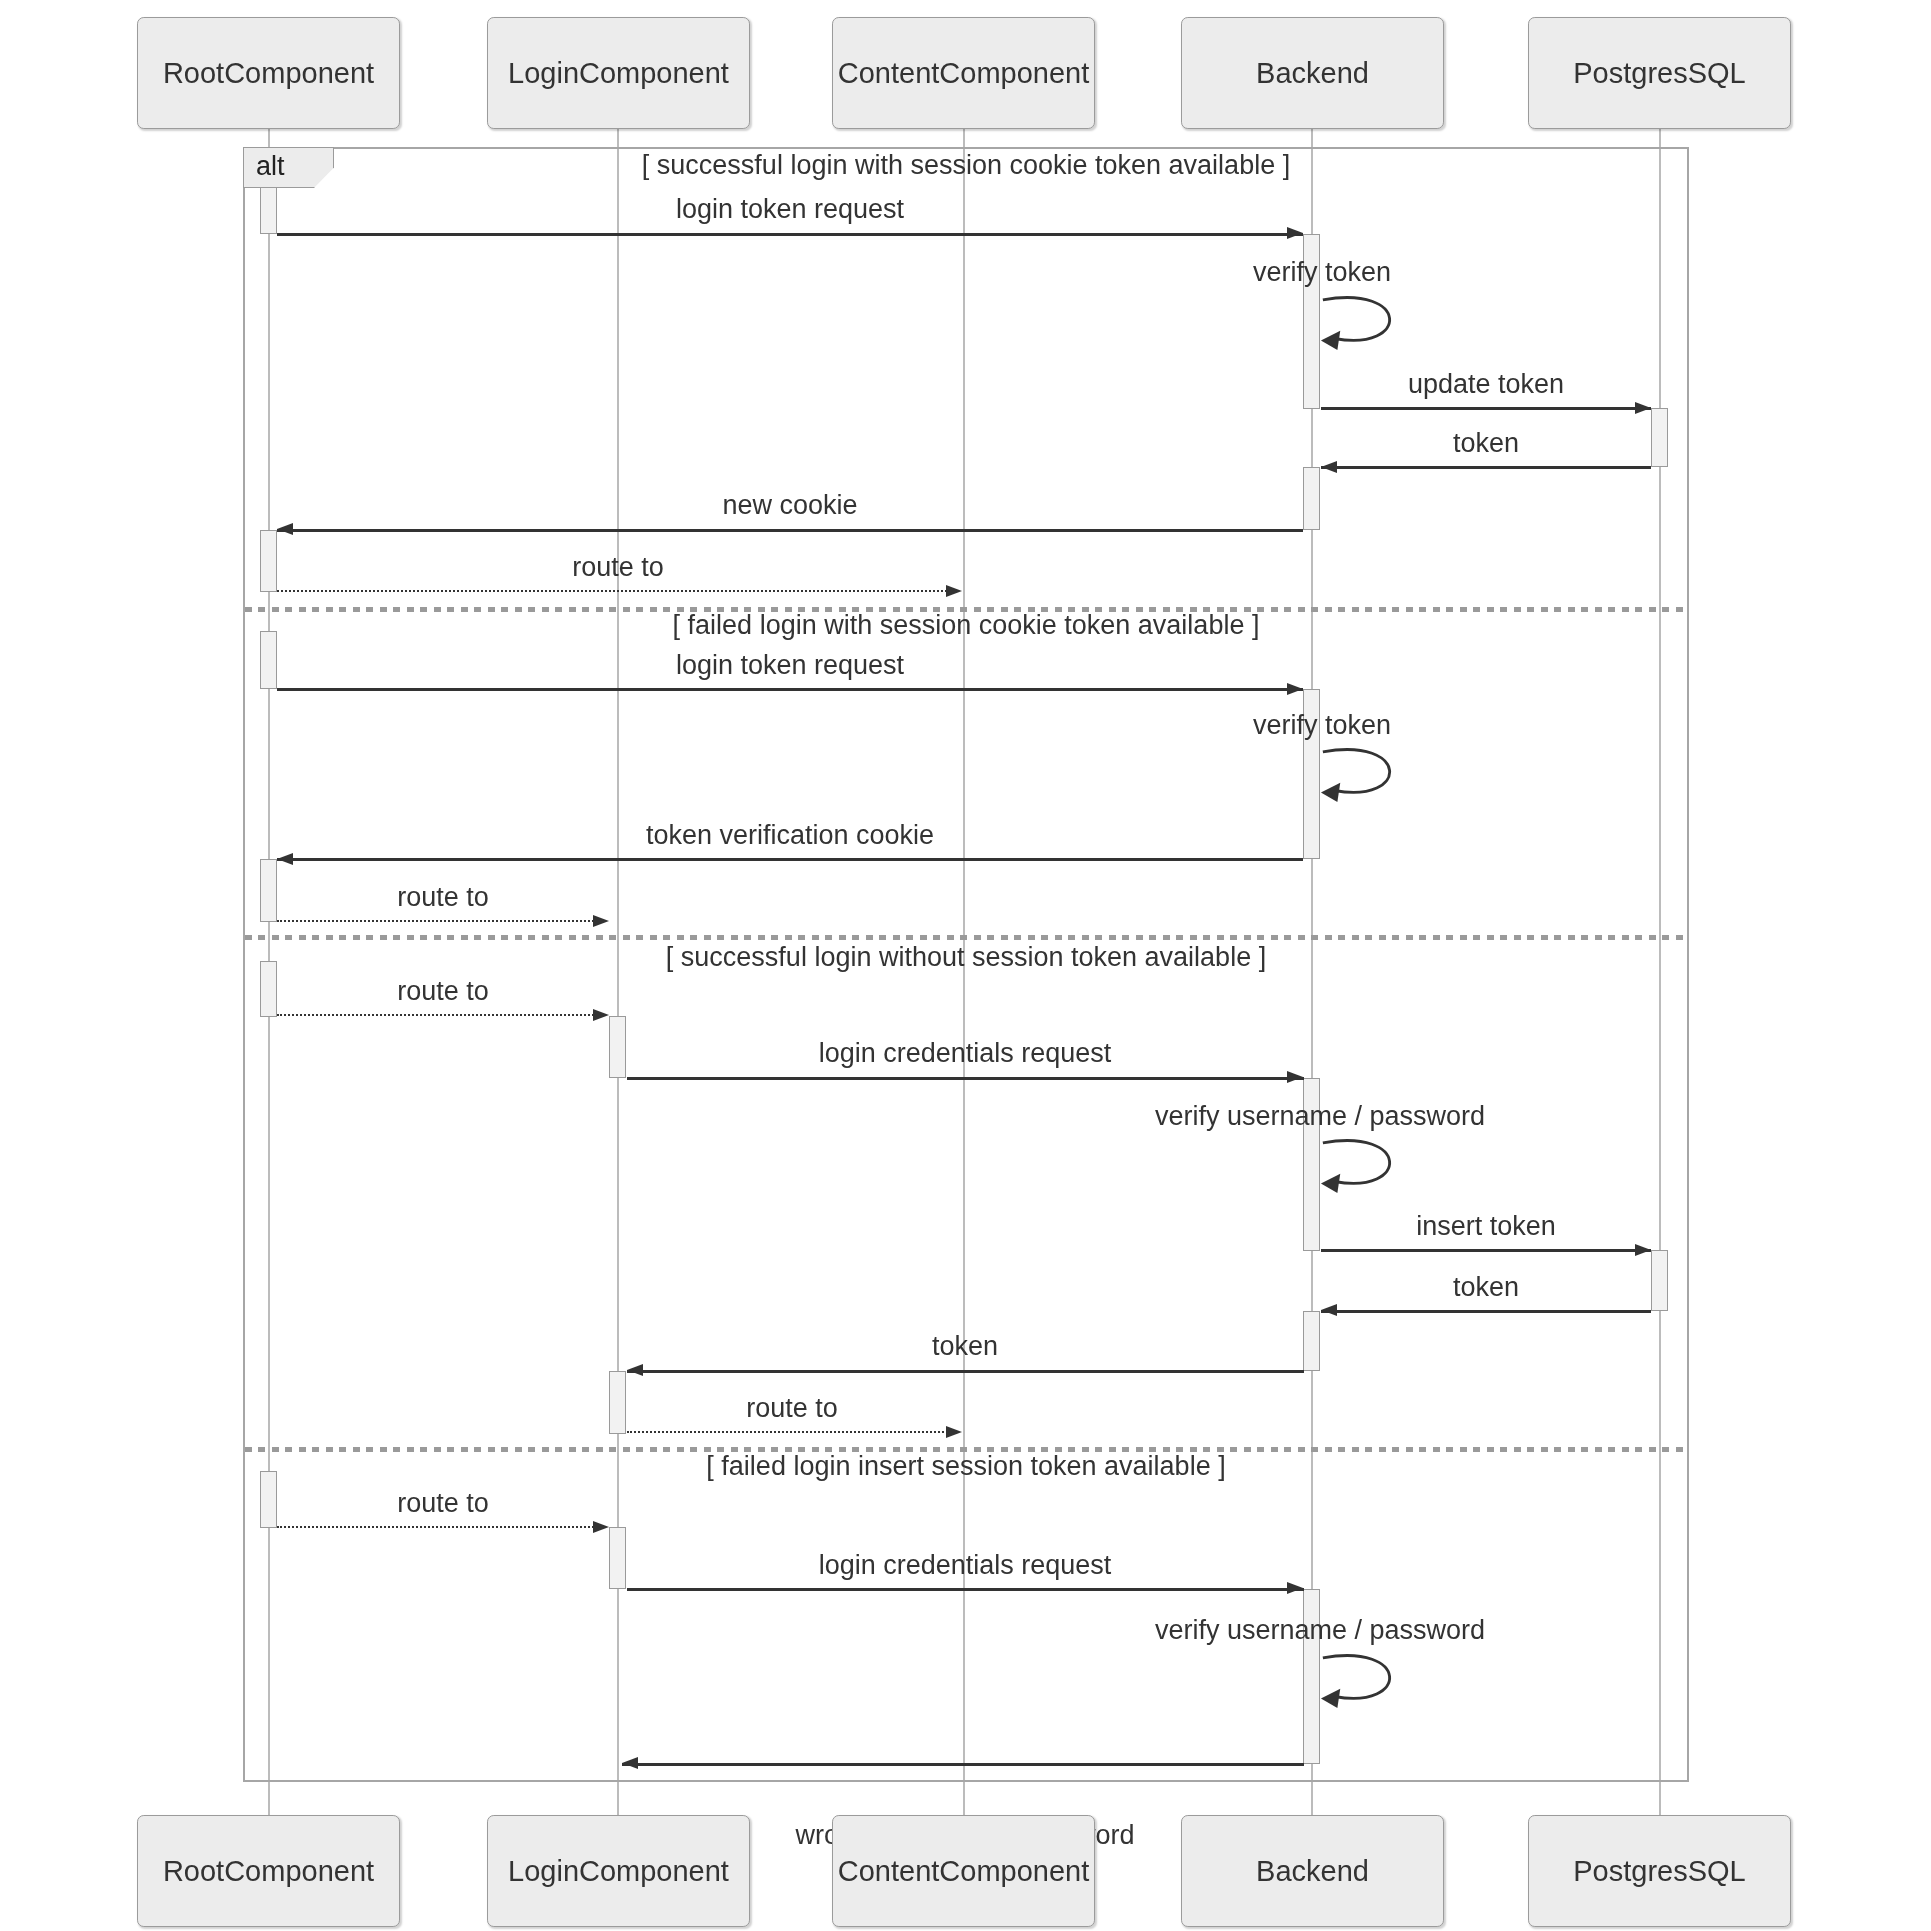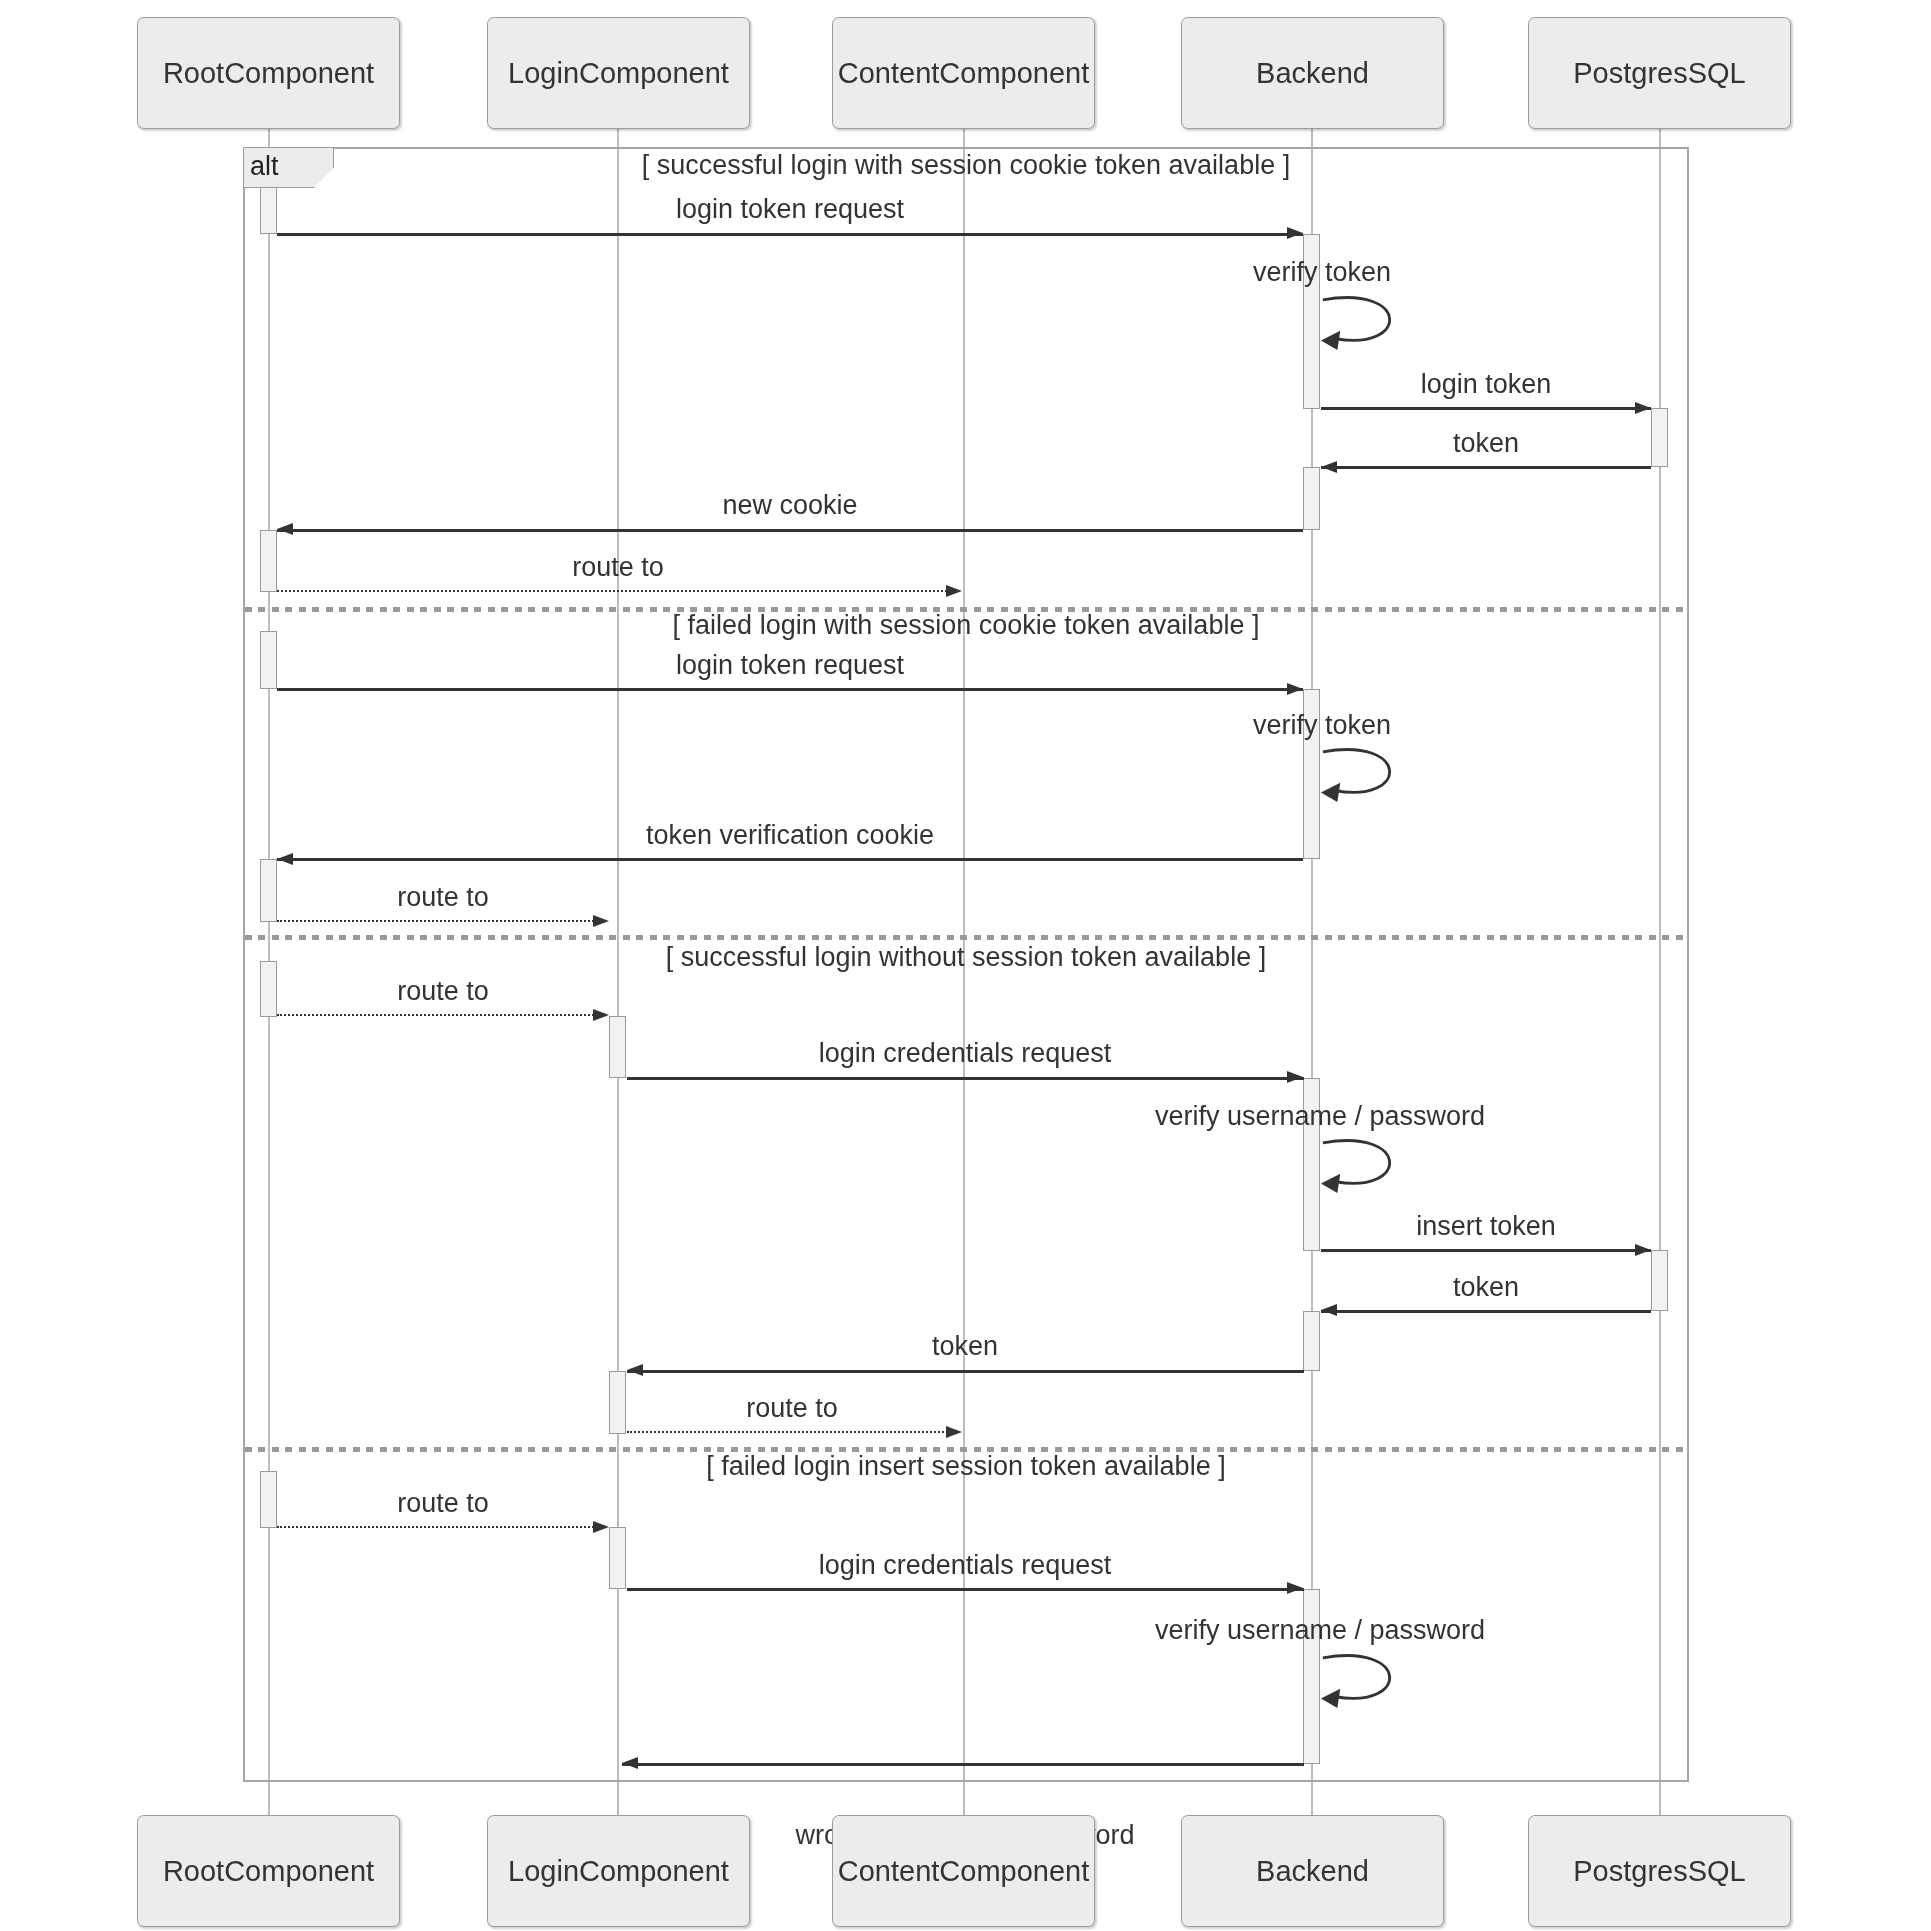--- a/index.html
+++ b/index.html
@@ -5,21 +5,21 @@
   html,body{margin:0;padding:0;background:#ffffff;}
   .stage{position:relative;width:1931px;height:1931px;background:#ffffff;overflow:hidden;
          font-family:"Liberation Sans","DejaVu Sans",sans-serif;color:#333;}
   .lifeline{position:absolute;width:1.9px;top:129px;height:1686px;background:#bcbcbc;}
   .pbox{position:absolute;width:263px;height:112px;background:#ececec;border:1.9px solid #9b9b9b;
         border-radius:6.8px;box-sizing:border-box;display:flex;align-items:center;justify-content:center;
         font-size:29px;color:#333;box-shadow:1.9px 1.9px 1.9px rgba(0,0,0,0.18);}
   .frame{position:absolute;left:243px;top:147px;width:1446px;height:1635px;border:2.9px solid #a6a6a6;box-sizing:border-box;}
   .alt-tab{position:absolute;left:243px;top:147px;width:91px;height:41px;background:#ececec;border:1.9px solid #9b9b9b;
            box-sizing:border-box;clip-path:polygon(0 0,100% 0,100% 50%,78% 100%,0 100%);
-           font-size:27px;line-height:37px;padding-left:6px;color:#222;}
+           font-size:27px;line-height:37px;padding-left:12px;color:#222;}
   .divider{position:absolute;left:245px;width:1442px;height:4.8px;
            background:repeating-linear-gradient(90deg,#9a9a9a 0 6.8px,transparent 6.8px 13.5px);}
   .sec-title{position:absolute;left:243px;width:1446px;text-align:center;font-size:27px;color:#333;white-space:nowrap;}
   .act{position:absolute;width:17.4px;background:#f2f2f2;border:1.9px solid #9a9a9a;box-sizing:border-box;}
   .msg-label{position:absolute;transform:translateX(-50%);white-space:nowrap;font-size:27px;color:#333;}
   .ln-solid{position:absolute;height:2.9px;background:#333;}
   .ln-dot{position:absolute;height:0;border-top:2.9px dotted #333;}
   .ah-r{position:absolute;width:0;height:0;border-top:6.8px solid transparent;border-bottom:6.8px solid transparent;border-left:16.4px solid #333;}
   .ah-l{position:absolute;width:0;height:0;border-top:6.8px solid transparent;border-bottom:6.8px solid transparent;border-right:16.4px solid #333;}
   .loop-svg{position:absolute;width:116px;height:64px;}
@@ -68,21 +68,21 @@
   <div class="msg-label" style="left:790px;top:194px">login token request</div>
   <div class="ln-solid" style="left:277px;top:233px;width:1026px"></div>
   <div class="ah-r" style="left:1287px;top:227px"></div>
 
   <div class="msg-label" style="left:1322px;top:257px">verify token</div>
   <svg class="loop-svg" style="left:1319px;top:292px" viewBox="0 0 120 66">
     <path d="M 4 8 C 94 -8, 94 62, 16 48" fill="none" stroke="#333" stroke-width="3"></path>
     <polygon points="2,50 22,40 19,60" fill="#333"></polygon>
   </svg>
 
-  <div class="msg-label" style="left:1486px;top:369px">login token</div>
+  <div class="msg-label" style="left:1486px;top:369px">update token</div>
   <div class="ln-solid" style="left:1321px;top:407px;width:330px"></div>
   <div class="ah-r" style="left:1635px;top:402px"></div>
 
   <div class="msg-label" style="left:1486px;top:428px">token</div>
   <div class="ln-solid" style="left:1321px;top:466px;width:330px"></div>
   <div class="ah-l" style="left:1321px;top:461px"></div>
 
   <div class="msg-label" style="left:790px;top:490px">new cookie</div>
   <div class="ln-solid" style="left:277px;top:529px;width:1026px"></div>
   <div class="ah-l" style="left:277px;top:523px"></div>

